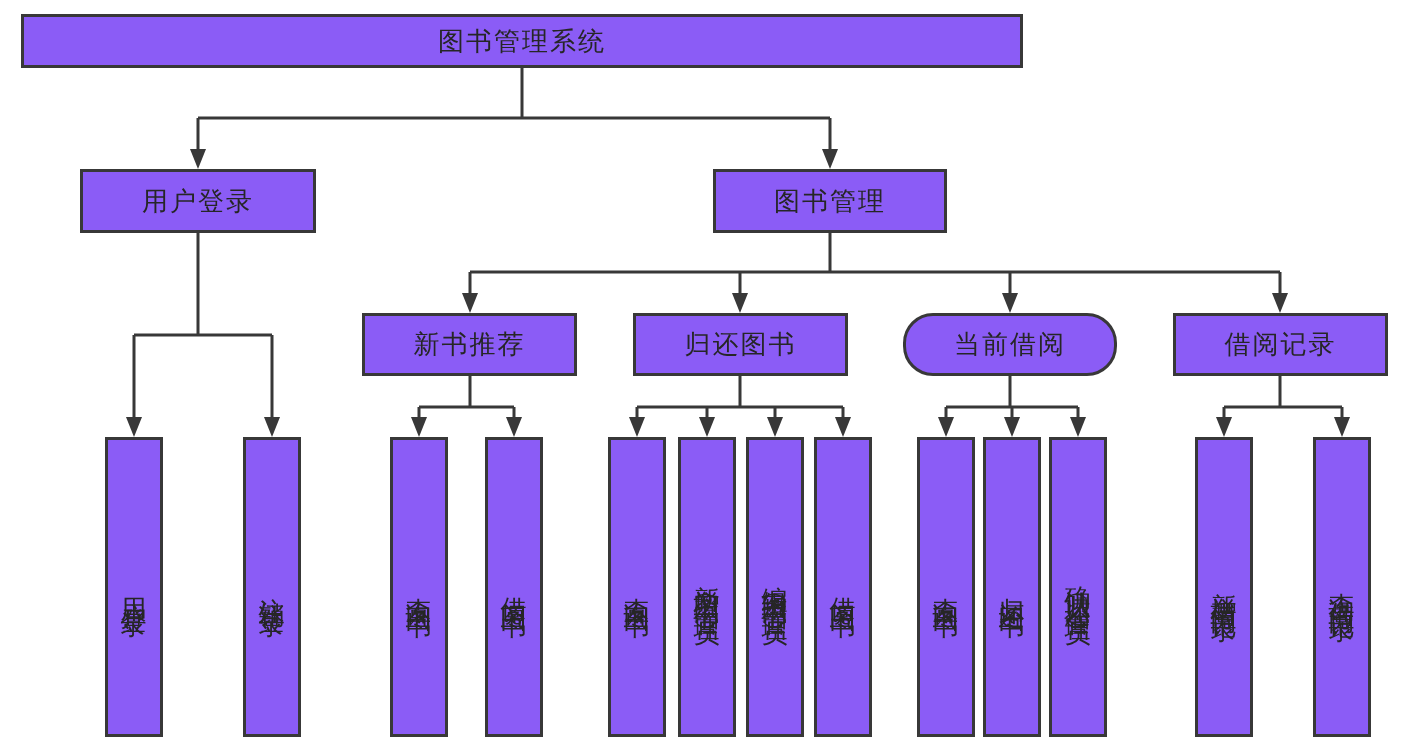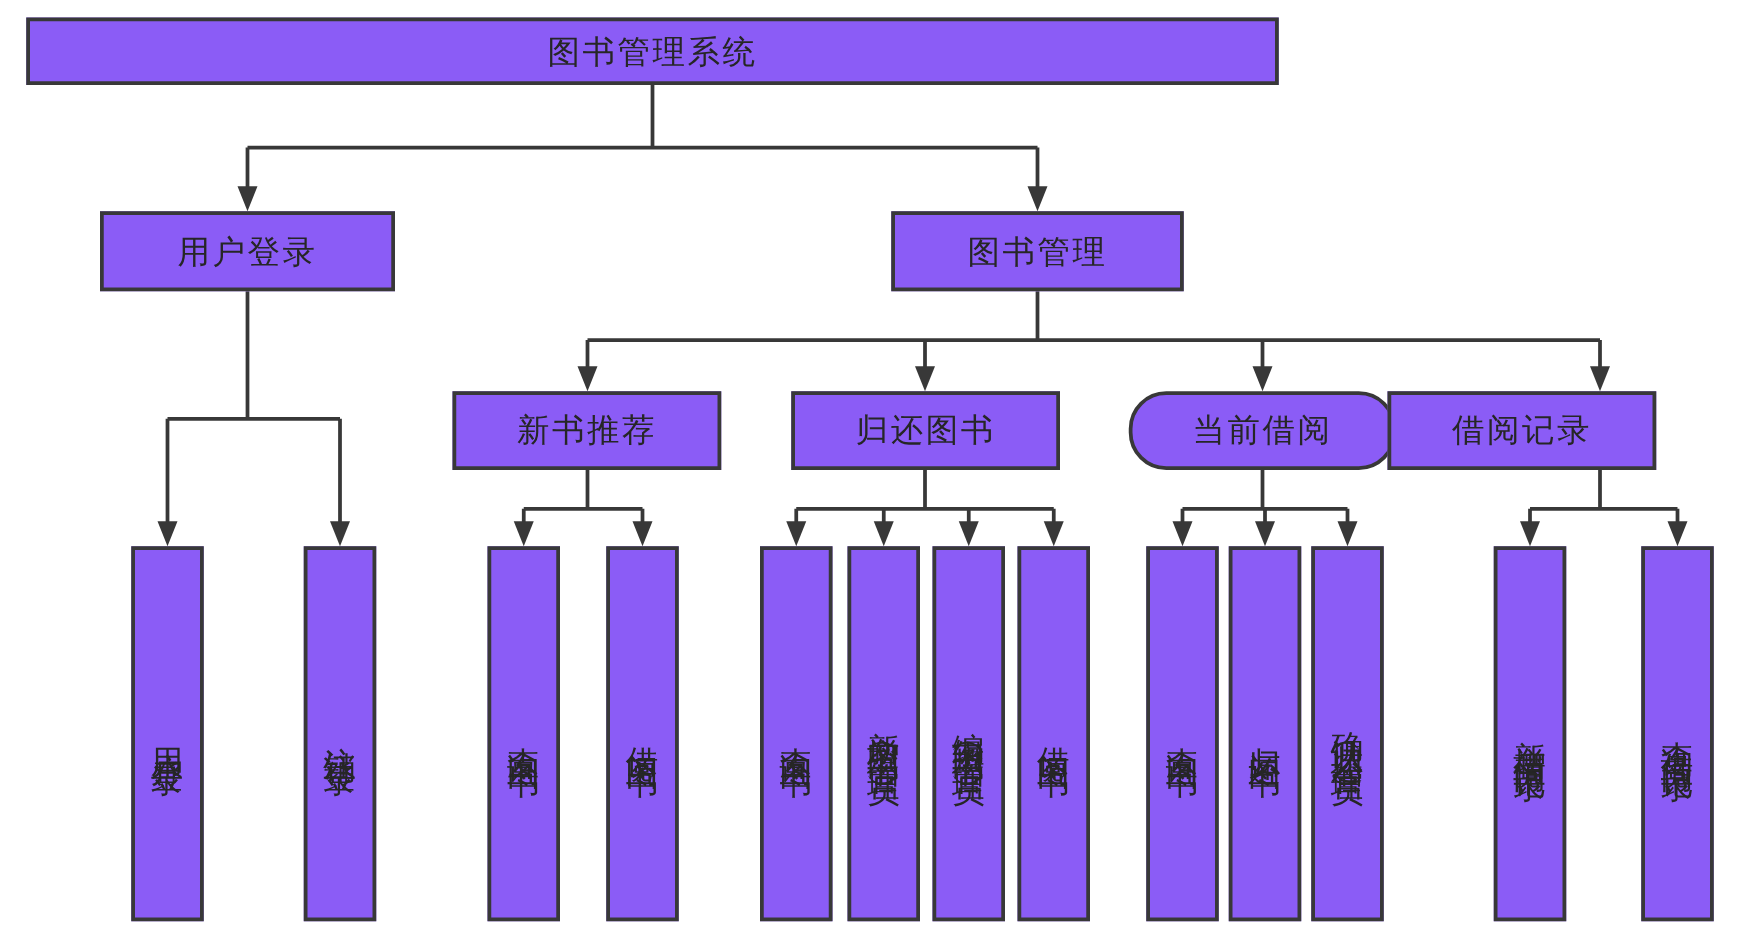--- a/index.html
+++ b/index.html
@@ -104,21 +104,21 @@
   </svg>
 
   <div class="box" style="left:21px;top:14px;width:1002px;height:54px;">图书管理系统</div>
 
   <div class="box" style="left:80px;top:169px;width:236px;height:64px;">用户登录</div>
   <div class="box" style="left:713px;top:169px;width:234px;height:64px;">图书管理</div>
 
   <div class="box" style="left:362px;top:313px;width:215px;height:63px;">新书推荐</div>
   <div class="box" style="left:633px;top:313px;width:215px;height:63px;">归还图书</div>
   <div class="box" style="left:903px;top:313px;width:214px;height:63px;border-radius:30px;">当前借阅</div>
-  <div class="box" style="left:1110px;top:313px;width:215px;height:63px;">借阅记录</div>
+  <div class="box" style="left:1173px;top:313px;width:215px;height:63px;">借阅记录</div>
 
   <div class="box leaf" style="left:105px;top:437px;width:58px;height:300px;">用户登录</div>
   <div class="box leaf" style="left:243px;top:437px;width:58px;height:300px;">注销登录</div>
 
   <div class="box leaf" style="left:390px;top:437px;width:58px;height:300px;">查询图书</div>
   <div class="box leaf" style="left:485px;top:437px;width:58px;height:300px;">借阅图书</div>
 
   <div class="box leaf" style="left:608px;top:437px;width:58px;height:300px;">查询图书</div>
   <div class="box leaf" style="left:678px;top:437px;width:58px;height:300px;">新增图书（管理员）</div>
   <div class="box leaf" style="left:746px;top:437px;width:58px;height:300px;">编辑图书（管理员）</div>

